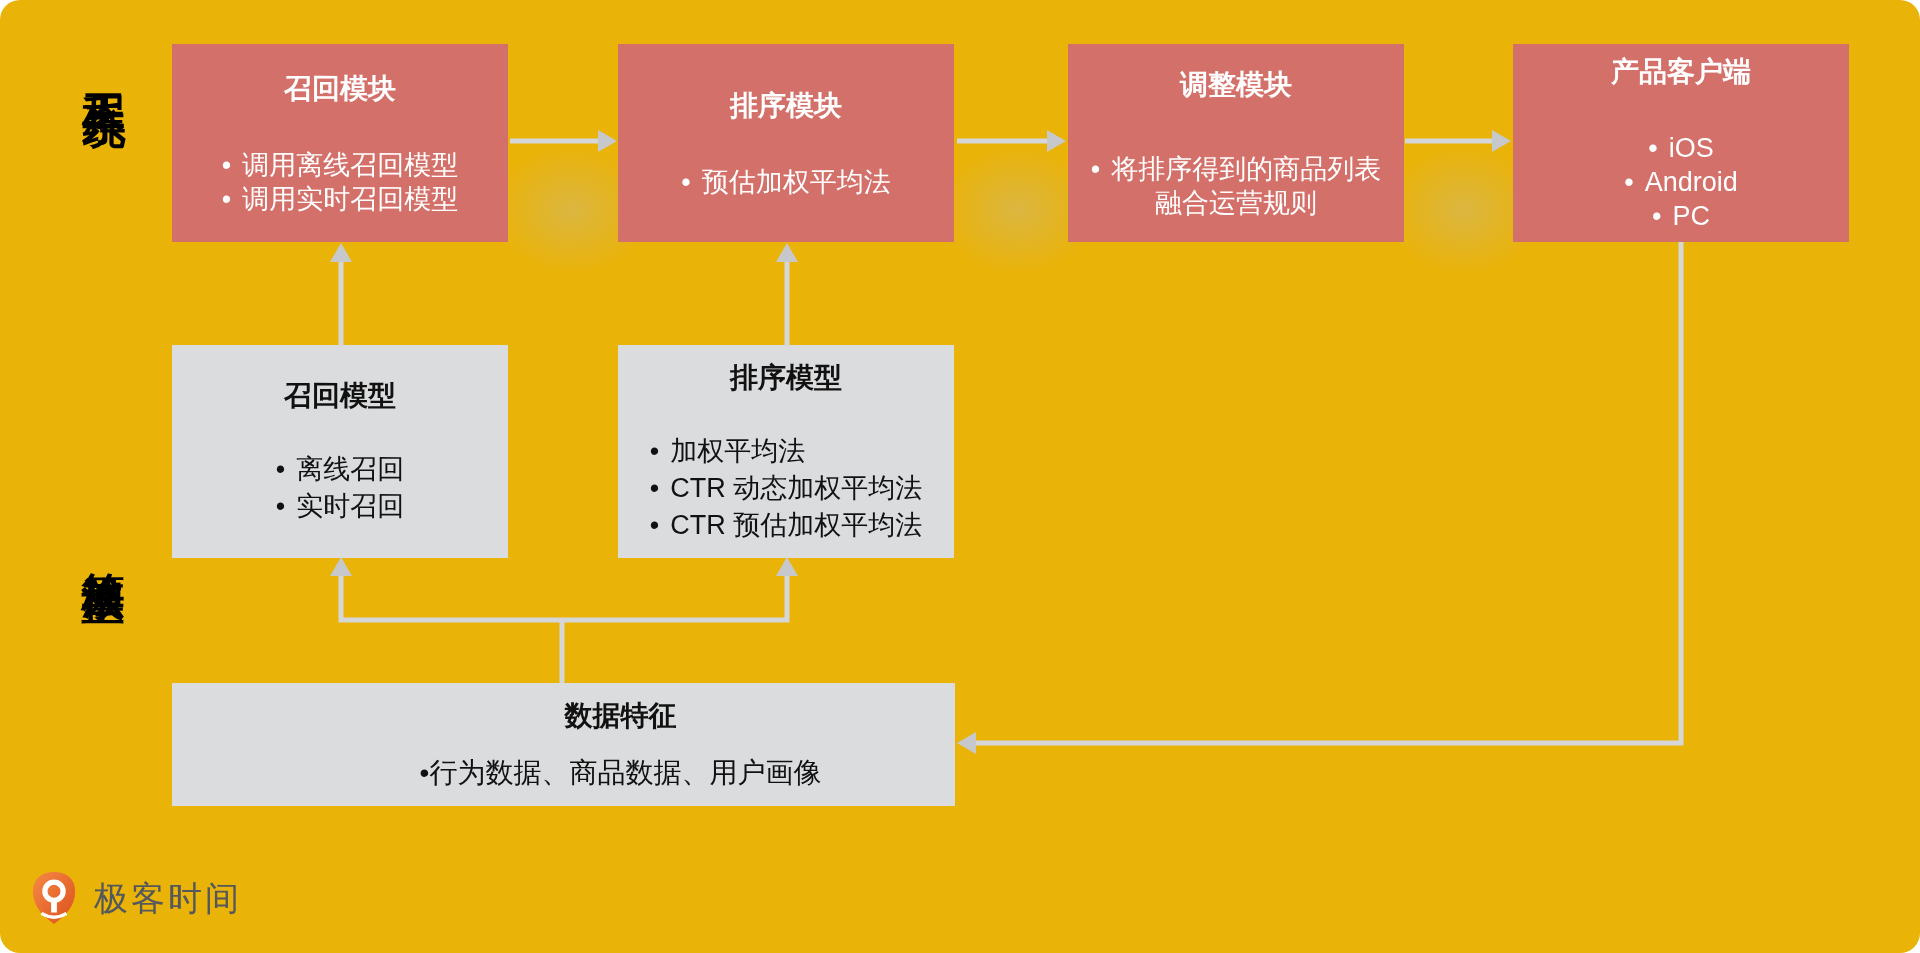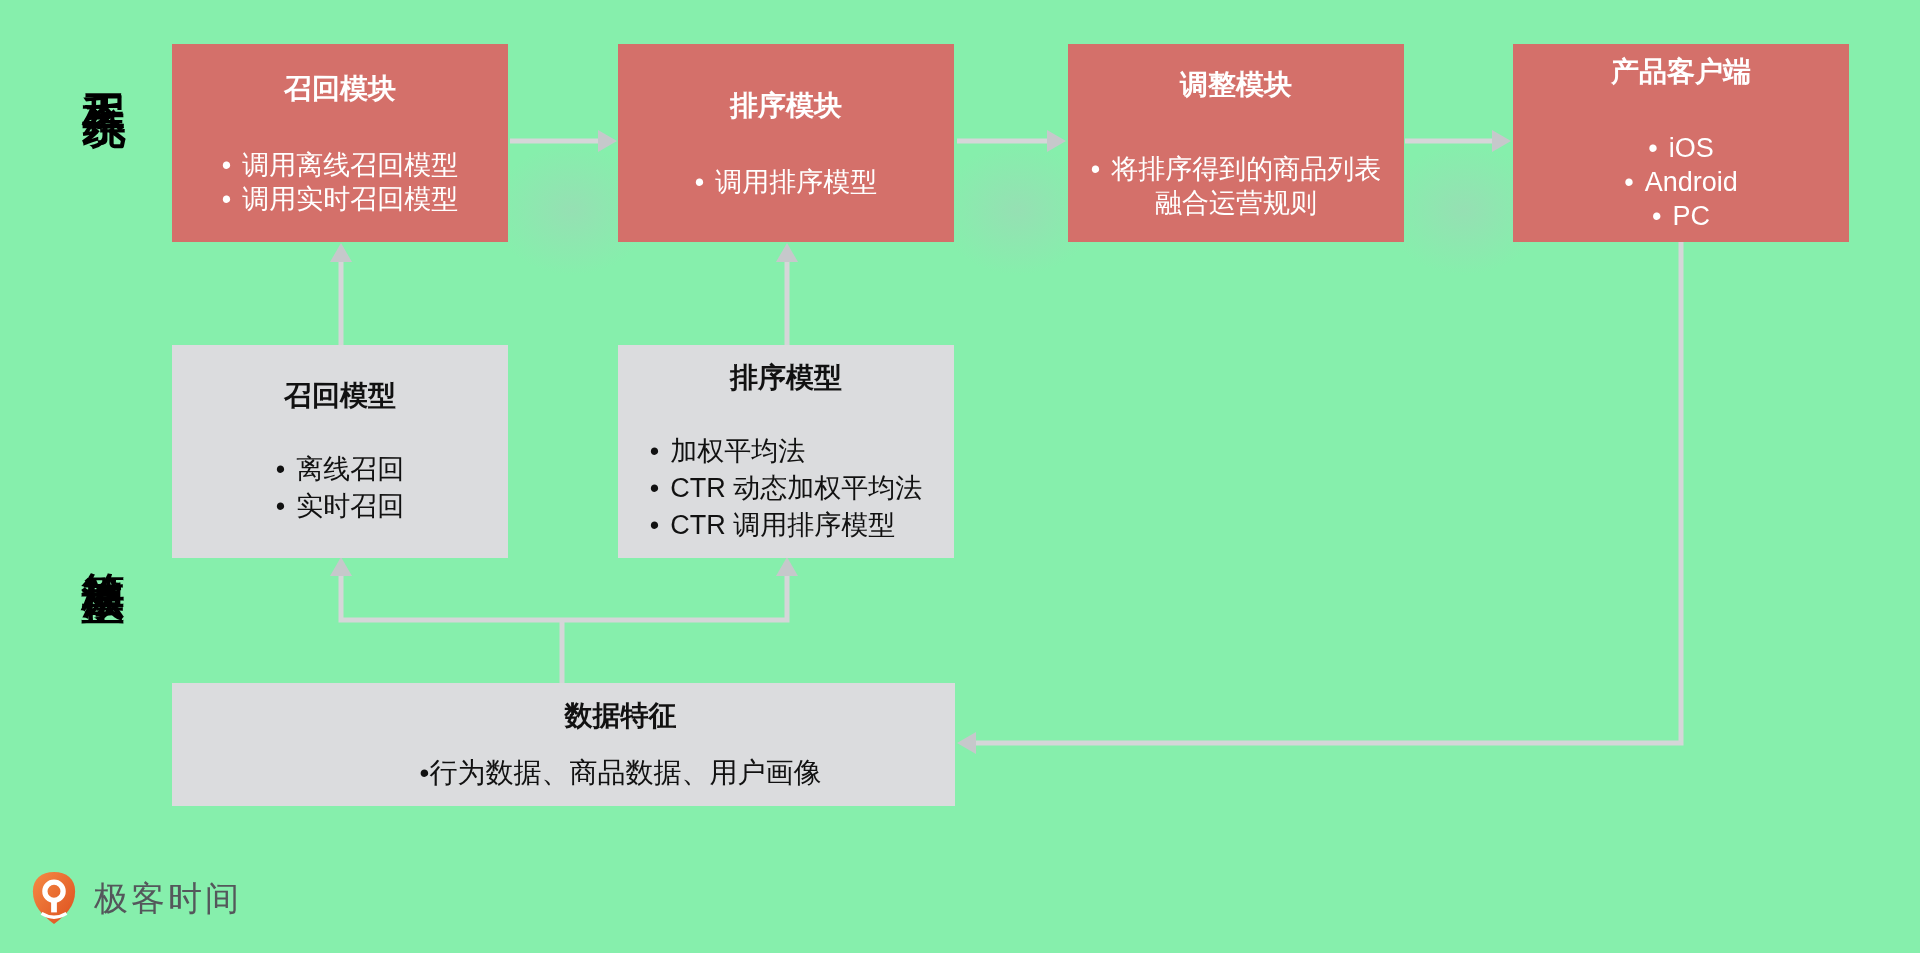--- a/index.html
+++ b/index.html
@@ -1,17 +1,17 @@
 <!DOCTYPE html>
 <html><head>
 <meta charset="utf-8">
 <style>
   html,body{margin:0;padding:0;background:#ffffff;}
   body{font-family:"Liberation Sans","DejaVu Sans",sans-serif;}
-  .stage{position:relative;width:1920px;height:953px;background:#86efac;overflow:hidden;}
+  .stage{position:relative;width:1920px;height:953px;background:#eab308;overflow:hidden;border-radius:20px;}
 
   .connector-layer{position:absolute;left:0;top:0;width:1920px;height:953px;}
   .connector-layer path.line{stroke:#d5d6d8;stroke-width:5;fill:none;}
   .connector-layer polygon.head{fill:#c6c8cb;}
 
   .glow{position:absolute;width:160px;height:130px;
     background:radial-gradient(closest-side,rgba(185,189,195,.30),rgba(255,255,255,0));}
 
   .vlabel{position:absolute;writing-mode:vertical-rl;text-orientation:upright;
     font-size:43px;font-weight:700;color:#000;line-height:1;letter-spacing:3px;}
@@ -82,21 +82,21 @@
     <div class="btitle">召回模块</div>
     <div class="bullets">
       <div class="bl"><span class="dot">•</span><span>调用离线召回模型</span></div>
       <div class="bl"><span class="dot">•</span><span>调用实时召回模型</span></div>
     </div>
   </div>
 
   <div class="box module pos-ranking">
     <div class="btitle">排序模块</div>
     <div class="bullets">
-      <div class="bl"><span class="dot">•</span><span>调用排序模型</span></div>
+      <div class="bl"><span class="dot">•</span><span>预估加权平均法</span></div>
     </div>
   </div>
 
   <div class="box module pos-adjust">
     <div class="btitle">调整模块</div>
     <div class="bullets wrap">
       <div class="bl"><span class="dot">•</span><span>将排序得到的商品列表融合运营规则</span></div>
     </div>
   </div>
 
@@ -115,21 +115,21 @@
       <div class="bl"><span class="dot">•</span><span>离线召回</span></div>
       <div class="bl"><span class="dot">•</span><span>实时召回</span></div>
     </div>
   </div>
 
   <div class="box model pos-ranking">
     <div class="btitle">排序模型</div>
     <div class="bullets">
       <div class="bl"><span class="dot">•</span><span>加权平均法</span></div>
       <div class="bl"><span class="dot">•</span><span>CTR 动态加权平均法</span></div>
-      <div class="bl"><span class="dot">•</span><span>CTR 调用排序模型</span></div>
+      <div class="bl"><span class="dot">•</span><span>CTR 预估加权平均法</span></div>
     </div>
   </div>
 
   <div class="data-box">
     <div class="btitle">数据特征</div>
     <div class="dline">•行为数据、商品数据、用户画像</div>
   </div>
 
   <div class="logo">
     <svg class="logo-icon" viewBox="0 0 50 58">

